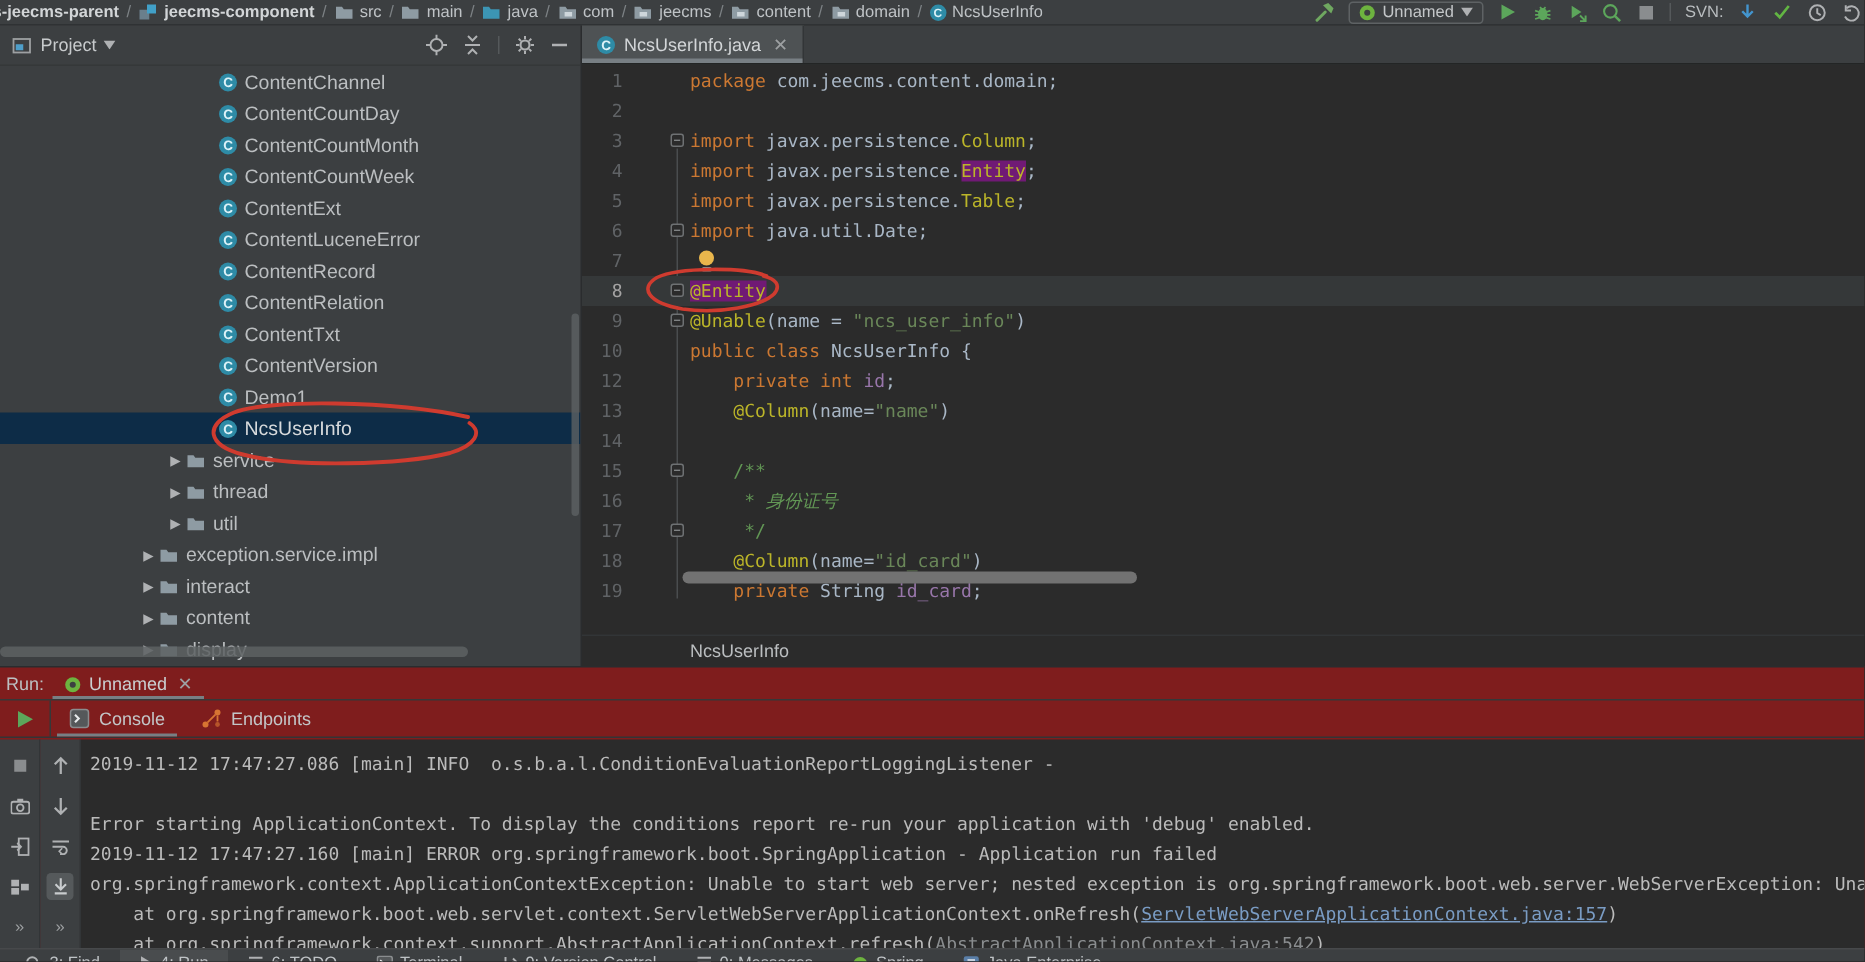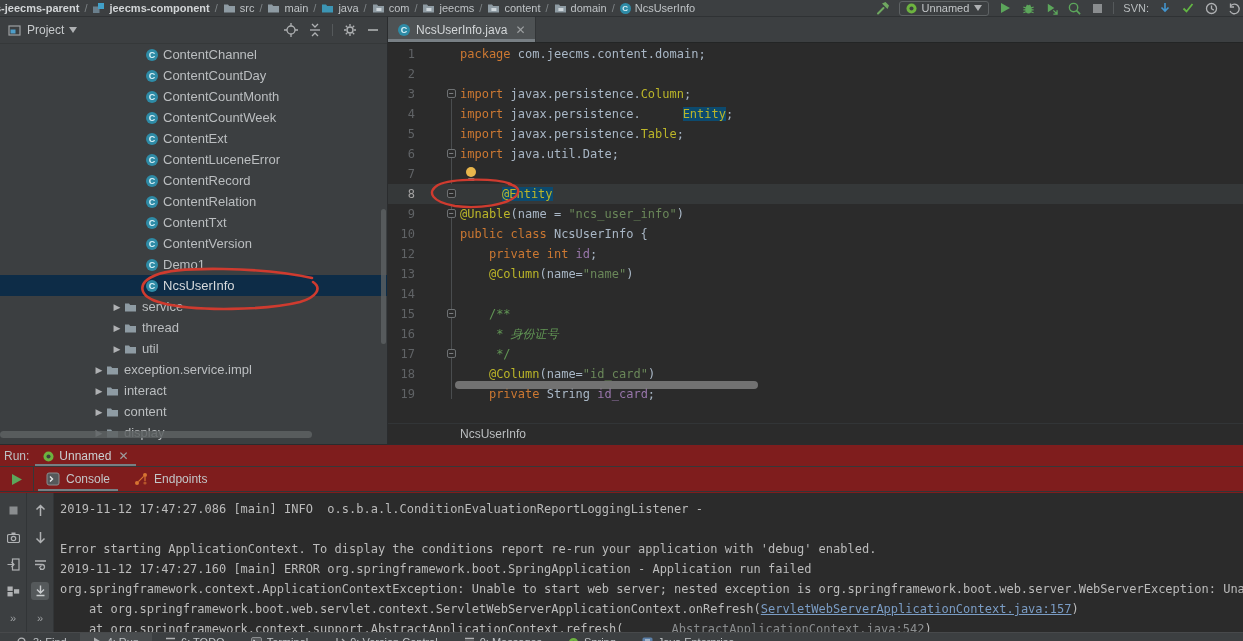--- a/index.html
+++ b/index.html
@@ -47,21 +47,21 @@
   .foldc { flex:0 0 45px; position:relative; }
   .fmark { position:absolute; left:32px; top:5px; width:9px; height:9px; border:1px solid #6e7173; border-radius:2px; background:#2B2B2B; color:#9DA0A2; font-size:8px; line-height:7px; text-align:center; }
   #fold-line { position:absolute; left:63px; top:55px; width:1px; height:300px; background:#4a4d4f; }
   .tok-kw { color:#CC7832; }
   .tok-cls { color:#BBB529; }
   .tok-ann { color:#BBB529; }
   .tok-str { color:#6A8759; }
   .tok-field { color:#9876AA; }
   .tok-cmt { color:#629755; }
   .tok-i { font-style:italic; }
-  .tok-hl { background:#0c4a6e;margin-left:42px; }
+  .tok-hl { background:#701a75; }
   #editor-hscroll { position:absolute; left:67px; top:364px; width:303px; height:8px; background:#7f7f7f; border-radius:4px; opacity:.85; }
   #editor-breadcrumb { position:absolute; left:0; right:0; bottom:0; height:21px; background:#2B2B2B; border-top:1px solid #323537; display:flex; align-items:center; padding-left:72px; font-size:12px; color:#BBBEC0; }
 
   
   #run-panel { position:absolute; top:444px; left:0; width:1243px; height:189px; background:#7f1d1d; border-top:1px solid #2a2c2e; }
   #run-header { height:21px; display:flex; align-items:flex-end; font-size:12px; }
   #run-label { padding:0 6px 3px 4px; color:#BCC0C2; }
   #run-tab { display:flex; align-items:center; gap:5px; padding:0 8px 3px 8px; position:relative; color:#CBCFD1; }
   #run-tab::after { content:""; position:absolute; left:0; right:0; bottom:0; height:2px; background:#787f84; }
   #run-toolbar { height:26px; display:flex; align-items:stretch; border-top:1px solid #353839; border-bottom:1px solid #323537; }
@@ -69,21 +69,21 @@
   .rtab { display:flex; align-items:center; gap:6px; padding:0 12px; font-size:12px; color:#C3C6C8; position:relative; }
   .rtab.active::after { content:""; position:absolute; left:4px; right:4px; bottom:0; height:2px; background:#787f84; }
   #console-area { position:absolute; top:48px; left:0; right:0; bottom:0; display:flex; }
   .strip { width:27px; background:#3C3F41; border-right:1px solid #323537; display:flex; flex-direction:column; align-items:center; padding-top:8px; gap:9px; }
   .strip .sicon { width:18px; height:18px; display:flex; align-items:center; justify-content:center; border-radius:3px; color:#AFB1B3; }
   .strip .sicon.sel { background:#55595B; }
   .chev { color:#9DA0A2; font-size:11px; }
   #console-text { flex:1; background:#2B2B2B; font:12px/20px "DejaVu Sans Mono",monospace; color:#BBBBBB; padding:6px 0 0 6px; overflow:hidden; white-space:pre; }
   .con-line { height:20px; }
   .lnk { color:#7A9CC4; text-decoration:underline; }
-  .dim { color:#8A8D8F;margin-left:48px; }
+  .dim { color:#8A8D8F; }
 
   
   #statusbar { position:absolute; top:632px; left:0; width:1243px; height:9px; overflow:hidden; background:#3C3F41; border-top:1px solid #47494b; }
   #statusbar .sb-in { display:flex; align-items:center; height:18px; font-size:11px; color:#BFC3C6; gap:0; padding-left:4px; }
   .sb-item { display:flex; align-items:center; gap:5px; padding:0 13px; height:18px; }
   .sb-item.active { background:#494c4e; }
 
   #annotations { position:absolute; top:0; left:0; pointer-events:none; z-index:60; }
 </style>
 </head>

